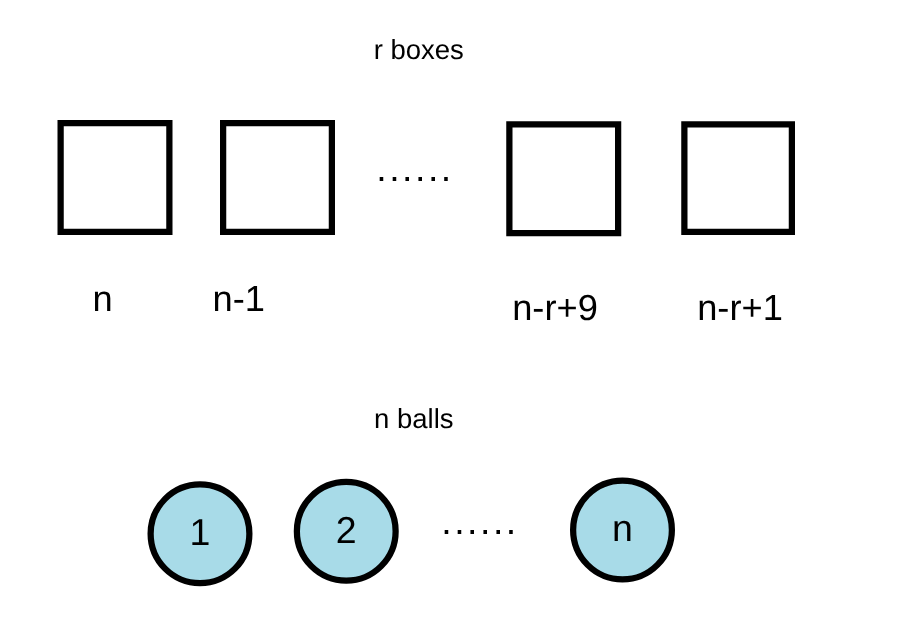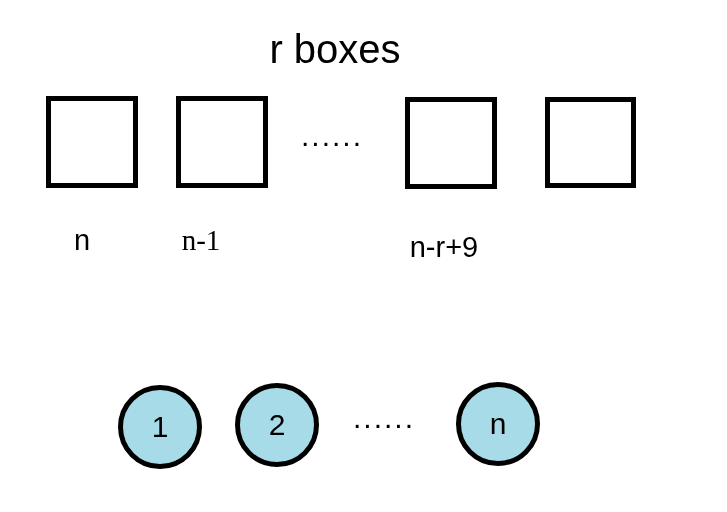--- a/index.html
+++ b/index.html
@@ -12,21 +12,21 @@
     width: 727px;
     height: 512px;
     background: #ffffff;
     font-family: "Liberation Sans", "DejaVu Sans", sans-serif;
     color: #000000;
     overflow: hidden;
   }
   .section-title {
     position: absolute;
     transform: translateX(-50%);
-    font-size: 40px;
+    font-size: 22px;
     white-space: nowrap;
   }
   .box {
     position: absolute;
     width: 92px;
     height: 92px;
     border: 5px solid #000000;
     box-sizing: border-box;
     background: #ffffff;
   }
@@ -63,23 +63,25 @@
 
   <div class="section-title" style="left:335px; top:27px;">r boxes</div>
 
   <div class="box" style="left:46px;  top:96px;"></div>
   <div class="box" style="left:176px; top:96px;"></div>
   <div class="dots" style="left:301px; top:119px;">......</div>
   <div class="box" style="left:405px; top:97px;"></div>
   <div class="box" style="left:545px; top:97px; width:91px; height:91px;"></div>
 
   <div class="box-label" style="left:82px;  top:224px;">n</div>
-  <div class="box-label" style="left:201px; top:224px;font-family:Liberation Serif, serif;">n-1</div>
+  <div class="box-label" style="left:191px; top:224px;">n-1</div>
   <div class="box-label" style="left:444px; top:231px;">n-r+9</div>
+  <div class="box-label" style="left:592px; top:231px;">n-r+1</div>
 
+  <div class="section-title" style="left:331px; top:322px;">n balls</div>
 
   <div class="ball" style="left:118px; top:385px;">
     <span>1</span>
   </div>
   <div class="ball" style="left:235px; top:383px;">
     <span>2</span>
   </div>
   <div class="dots" style="left:353px; top:401px;">......</div>
   <div class="ball" style="left:456px; top:382px;">
     <span>n</span>

